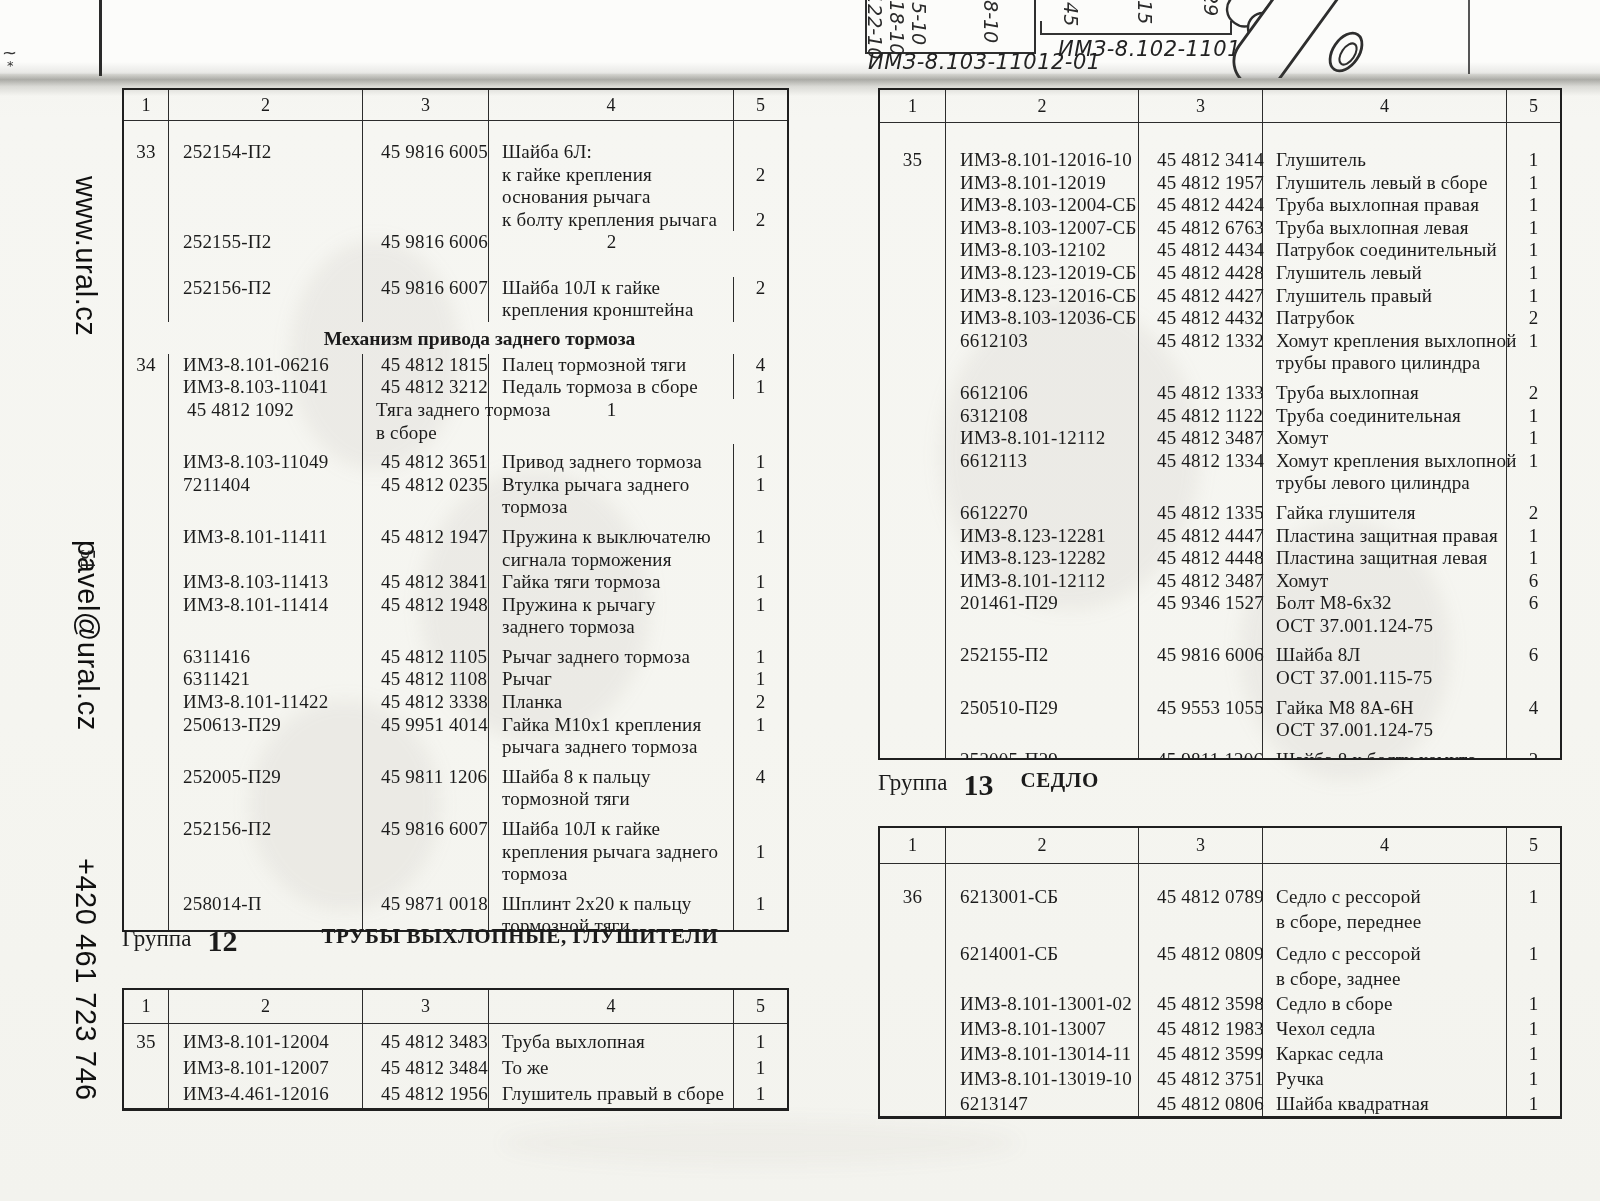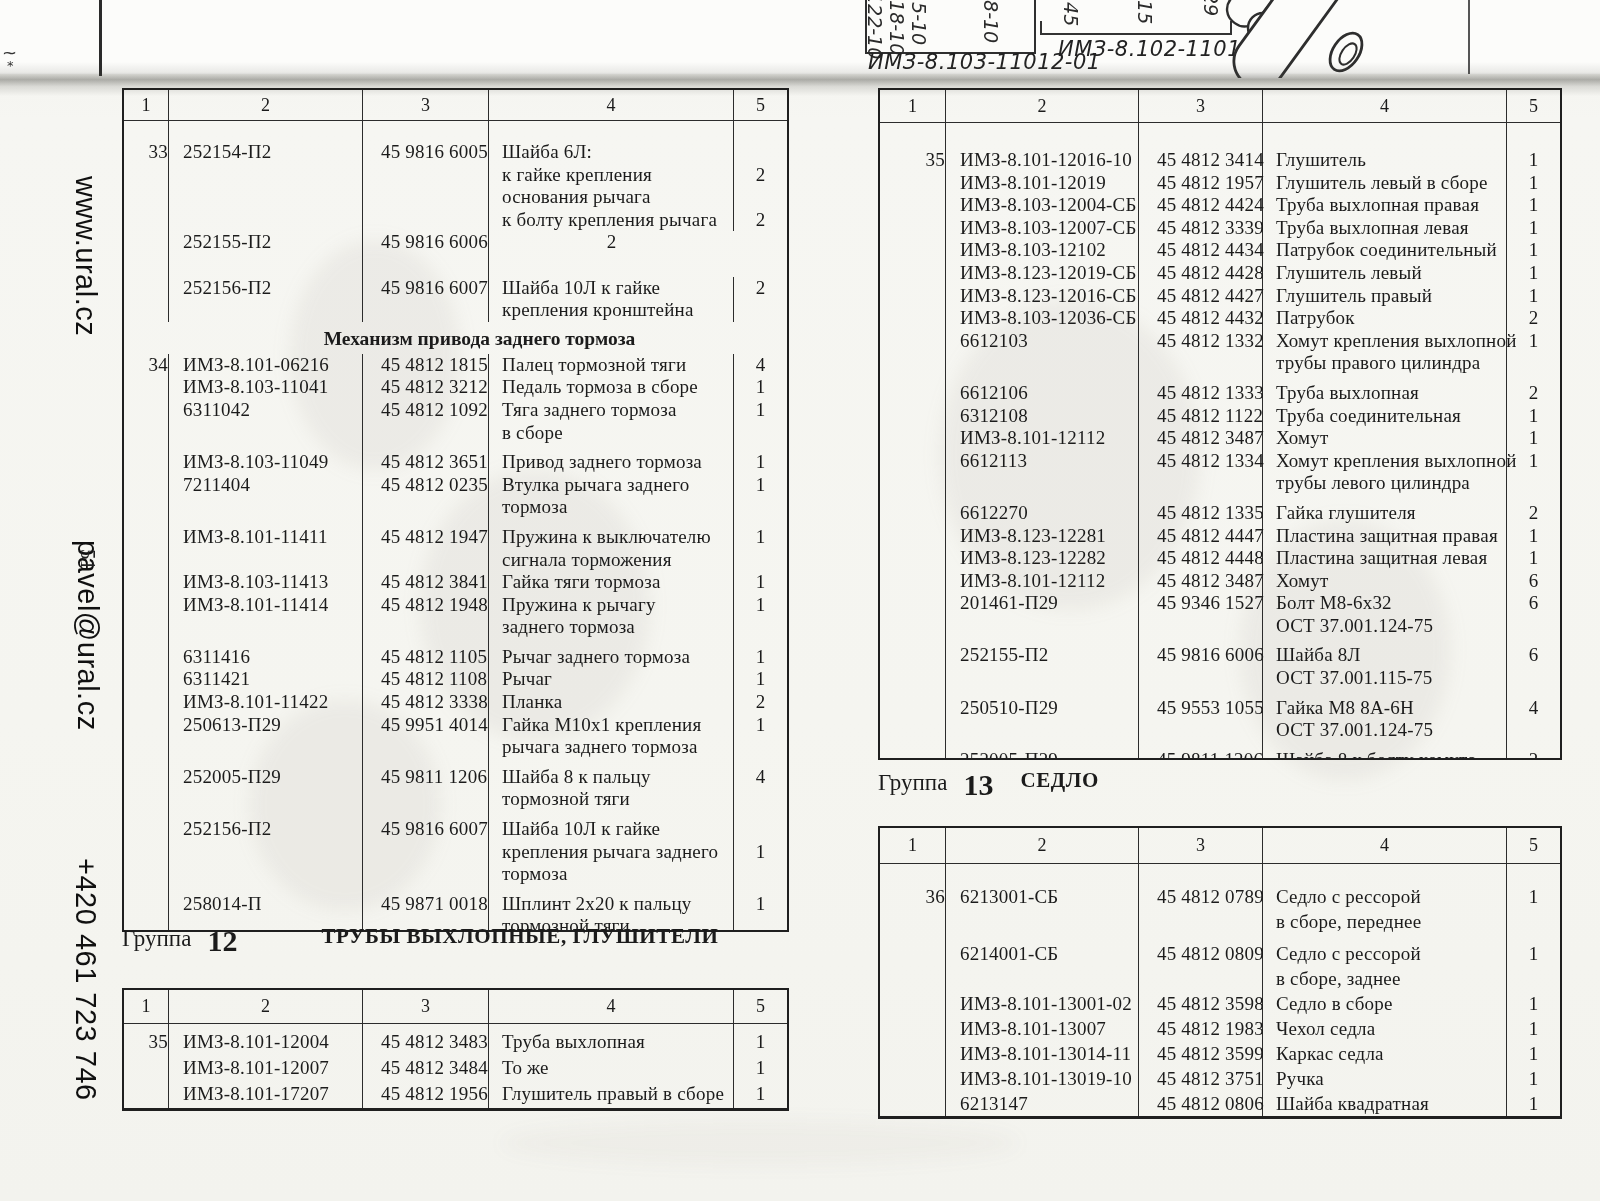--- a/index.html
+++ b/index.html
@@ -38,21 +38,21 @@
   .thead{display:grid;height:var(--hh);border-bottom:1.7px solid #2c2c2c;flex:none;}
   .hc{display:flex;align-items:center;justify-content:center;font-size:18px;}
   .hc:not(:last-child){border-right:1.7px solid #2c2c2c;}
   .tbody{flex:1;display:flex;flex-direction:column;overflow:hidden;}
   .trow{display:grid;flex:none;}
   .trow.fill{flex:1;}
   .tbl-left .trow,.tbl-left .thead{grid-template-columns:45px 194px 126px 245px 1fr;}
   .tbl-right .trow,.tbl-right .thead{grid-template-columns:66px 193px 124px 244px 1fr;}
   .cc{font-size:19px;letter-spacing:0.2px;}
   .c1,.c2,.c3,.c4{border-right:1.7px solid #2c2c2c;}
-  .c1{text-align:right;line-height:var(--lh);}
+  .c1{text-align:center;line-height:var(--lh);}
   .c2{padding-left:14px;line-height:var(--lh);white-space:nowrap;}
   .c3{padding-left:18px;line-height:var(--lh);white-space:nowrap;}
   .c4{padding-left:13px;}
   .ln{height:var(--lh);line-height:var(--lh);white-space:nowrap;}
   .qn{text-align:center;}
   .trow.first>.cc{padding-top:var(--fp);}
   .trow.gap>.cc{padding-top:7px;}
   .tsub{flex:none;text-align:center;font-weight:700;font-size:19.5px;padding:6px 0 4px 48px;white-space:nowrap;}
   
   .smudge{position:absolute;border-radius:50%;background:rgba(140,138,125,0.09);filter:blur(9px);}
@@ -174,21 +174,20 @@
           <div class="cc c3">45 4812 3212</div>
           <div class="cc c4">
             <div class="ln">Педаль тормоза в сборе</div>
           </div>
           <div class="cc c5">
             <div class="ln qn">1</div>
           </div>
         </div>
         <div class="trow">
           <div class="cc c1"></div>
-          <div class="cc c2">6311042</div>
           <div class="cc c3">45 4812 1092</div>
           <div class="cc c4">
             <div class="ln">Тяга заднего тормоза</div>
             <div class="ln">в сборе</div>
           </div>
           <div class="cc c5">
             <div class="ln qn">1</div>
             <div class="ln qn"></div>
           </div>
         </div>
@@ -382,21 +381,21 @@
           <div class="cc c3">45 4812 3484</div>
           <div class="cc c4">
             <div class="ln">То же</div>
           </div>
           <div class="cc c5">
             <div class="ln qn">1</div>
           </div>
         </div>
         <div class="trow">
           <div class="cc c1"></div>
-          <div class="cc c2">ИМЗ-8.101-17207</div>
+          <div class="cc c2">ИМЗ-4.461-12016</div>
           <div class="cc c3">45 4812 1956</div>
           <div class="cc c4">
             <div class="ln">Глушитель правый в сборе</div>
           </div>
           <div class="cc c5">
             <div class="ln qn">1</div>
           </div>
         </div>
         <div class="trow fill">
           <div class="cc c1"></div>
@@ -446,21 +445,21 @@
           <div class="cc c4">
             <div class="ln">Труба выхлопная правая</div>
           </div>
           <div class="cc c5">
             <div class="ln qn">1</div>
           </div>
         </div>
         <div class="trow">
           <div class="cc c1"></div>
           <div class="cc c2">ИМЗ-8.103-12007-СБ</div>
-          <div class="cc c3">45 4812 3339</div>
+          <div class="cc c3">45 4812 6763</div>
           <div class="cc c4">
             <div class="ln">Труба выхлопная левая</div>
           </div>
           <div class="cc c5">
             <div class="ln qn">1</div>
           </div>
         </div>
         <div class="trow">
           <div class="cc c1"></div>
           <div class="cc c2">ИМЗ-8.103-12102</div>

